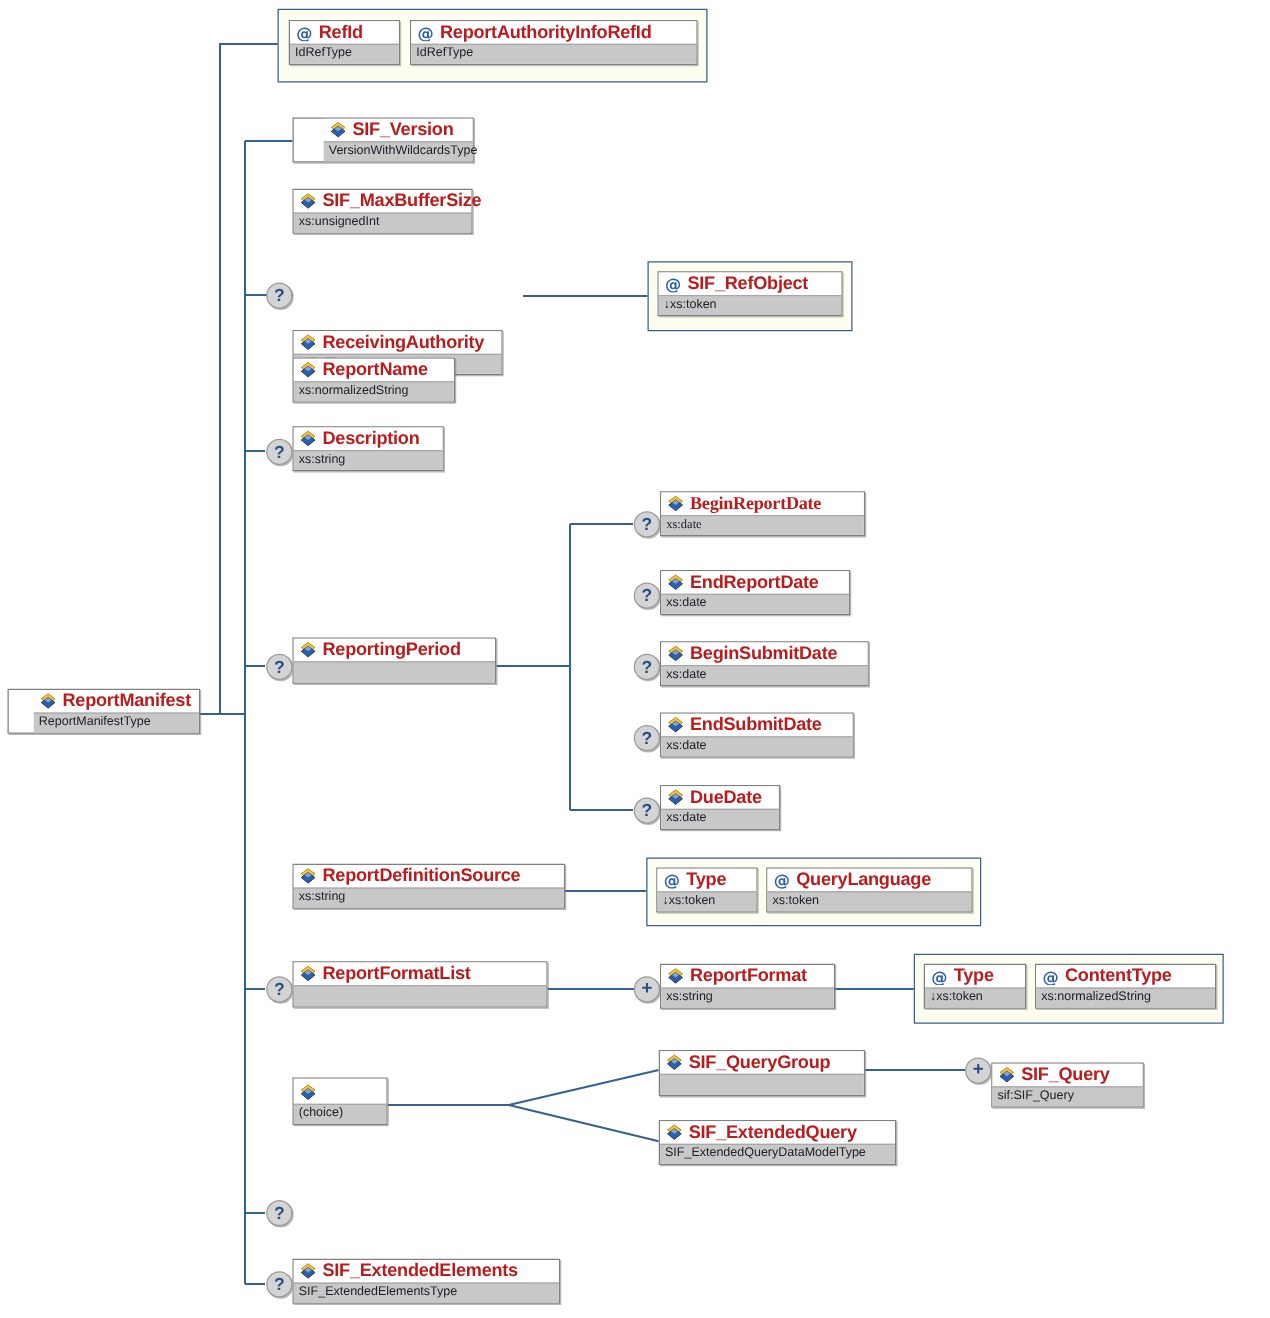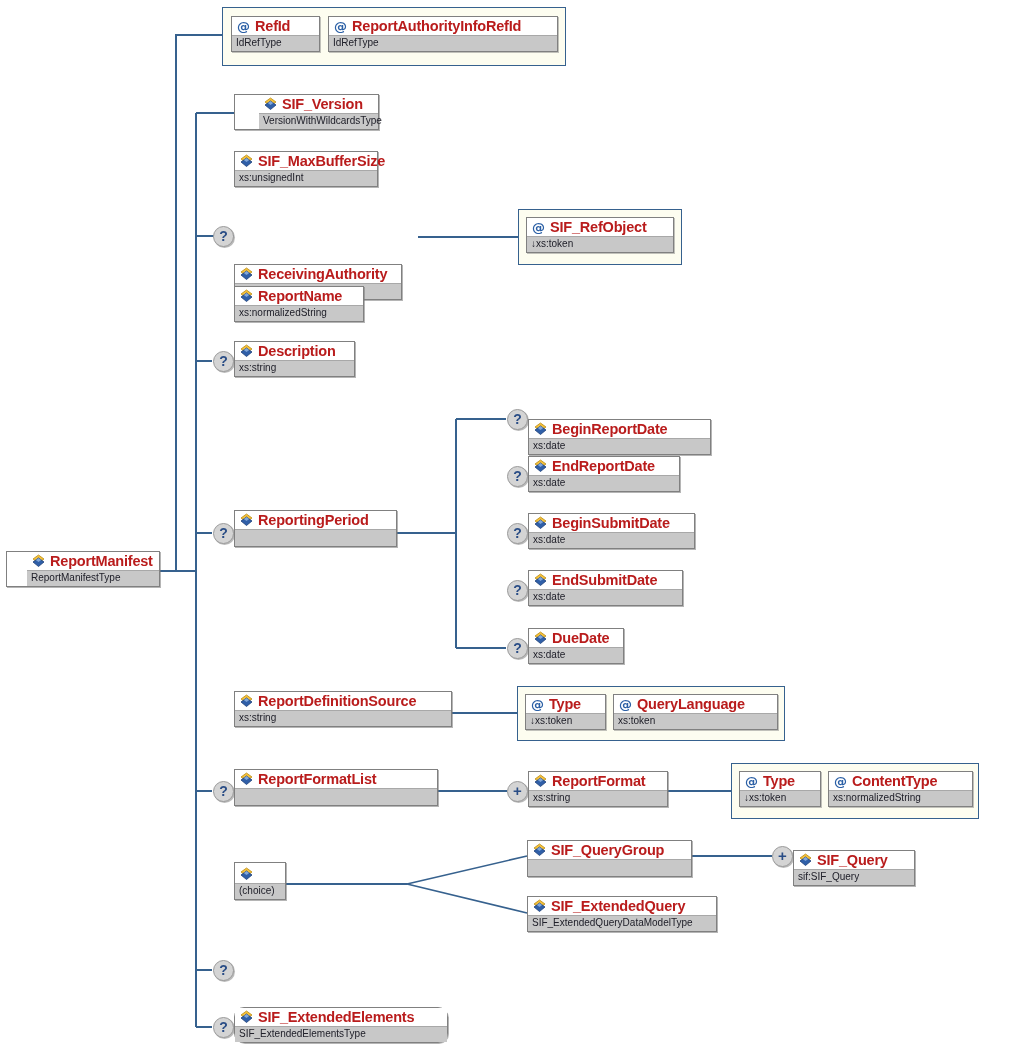--- a/index.html
+++ b/index.html
@@ -295,21 +295,21 @@
           <path d="M7.5 4 L13 8 L7.5 12.5 L2 8 Z" fill="#2f5fa8" stroke="#1c3f77" stroke-width="0.8"></path>
           <path d="M7.5 4 L10.2 6 L7.5 8 L4.8 6 Z" fill="#8fb3e0" opacity="0.85"></path>
         </svg>
       </span>
       <span class="label">ReportingPeriod</span>
     </div>
     <div class="typerow"></div>
   </div>
 
   <div class="marker" style="left:507px;top:409px;">?</div>
-  <div class="node" style="left:528px;top:419px;width:183px;">
+  <div class="node" style="left:528px;top:393px;width:164px;font-family:Liberation Serif, serif;">
     <div class="namerow">
       <span class="ico">
         <svg width="15" height="14" viewBox="0 0 15 14">
           <path d="M7.5 1 L13 5 L7.5 9 L2 5 Z" fill="#f5c13b" stroke="#b98c14" stroke-width="0.8"></path>
           <path d="M7.5 4 L13 8 L7.5 12.5 L2 8 Z" fill="#2f5fa8" stroke="#1c3f77" stroke-width="0.8"></path>
           <path d="M7.5 4 L10.2 6 L7.5 8 L4.8 6 Z" fill="#8fb3e0" opacity="0.85"></path>
         </svg>
       </span>
       <span class="label">BeginReportDate</span>
     </div>
@@ -463,21 +463,21 @@
           <svg width="15" height="14" viewBox="0 0 15 14">
             <text x="7.5" y="12" font-family="DejaVu Sans, sans-serif" font-size="13" font-weight="bold" fill="#2a5fa5" text-anchor="middle">@</text>
           </svg>
         </span>
         <span class="label">ContentType</span>
       </div>
       <div class="typerow">xs:normalizedString</div>
     </div>
   </div>
 
-  <div class="node choicebox" style="left:234px;top:862px;width:52px;">
+  <div class="node choicebox" style="left:234px;top:862px;width:76px;">
     <div class="namerow" style="height:18px;">
       <span class="ico">
         <svg width="15" height="14" viewBox="0 0 15 14">
           <path d="M7.5 1 L13 5 L7.5 9 L2 5 Z" fill="#f5c13b" stroke="#b98c14" stroke-width="0.8"></path>
           <path d="M7.5 4 L13 8 L7.5 12.5 L2 8 Z" fill="#2f5fa8" stroke="#1c3f77" stroke-width="0.8"></path>
           <path d="M7.5 4 L10.2 6 L7.5 8 L4.8 6 Z" fill="#8fb3e0" opacity="0.85"></path>
         </svg>
       </span>
       <span class="label"></span>
     </div>
@@ -523,21 +523,21 @@
         </svg>
       </span>
       <span class="label">SIF_ExtendedQuery</span>
     </div>
     <div class="typerow">SIF_ExtendedQueryDataModelType</div>
   </div>
 
   <div class="marker" style="left:213px;top:960px;">?</div>
 
   <div class="marker" style="left:213px;top:1017px;">?</div>
-  <div class="node" style="left:234px;top:1007px;width:214px;border-radius:10px;">
+  <div class="node" style="left:234px;top:1007px;width:214px;">
     <div class="namerow">
       <span class="ico">
         <svg width="15" height="14" viewBox="0 0 15 14">
           <path d="M7.5 1 L13 5 L7.5 9 L2 5 Z" fill="#f5c13b" stroke="#b98c14" stroke-width="0.8"></path>
           <path d="M7.5 4 L13 8 L7.5 12.5 L2 8 Z" fill="#2f5fa8" stroke="#1c3f77" stroke-width="0.8"></path>
           <path d="M7.5 4 L10.2 6 L7.5 8 L4.8 6 Z" fill="#8fb3e0" opacity="0.85"></path>
         </svg>
       </span>
       <span class="label">SIF_ExtendedElements</span>
     </div>

